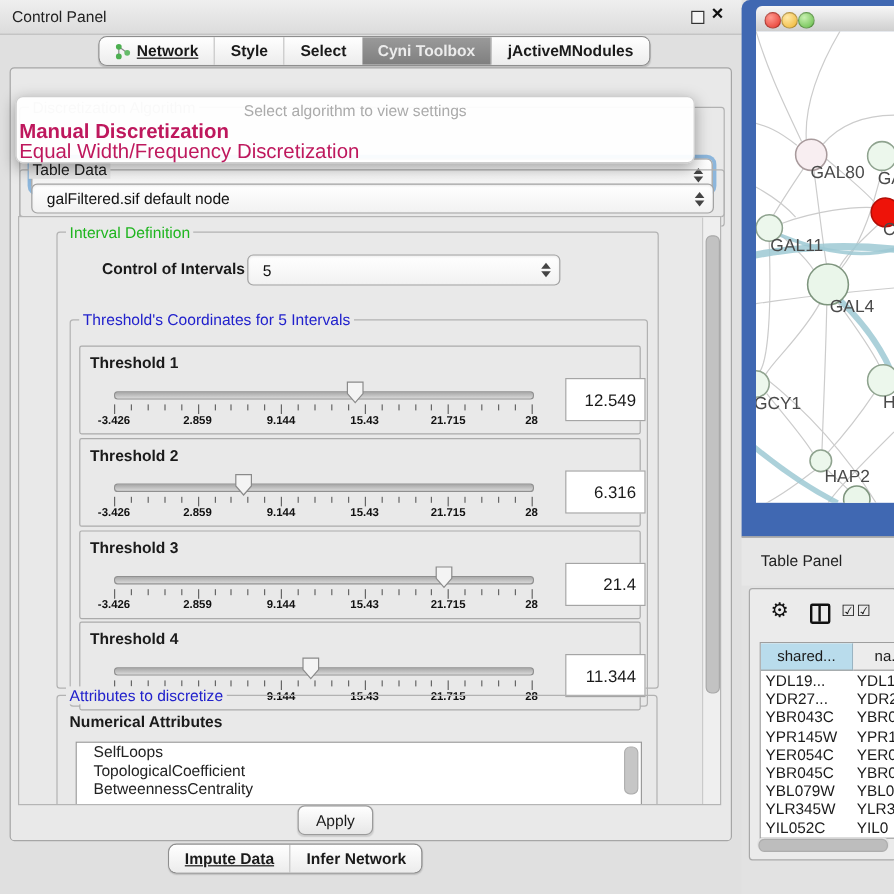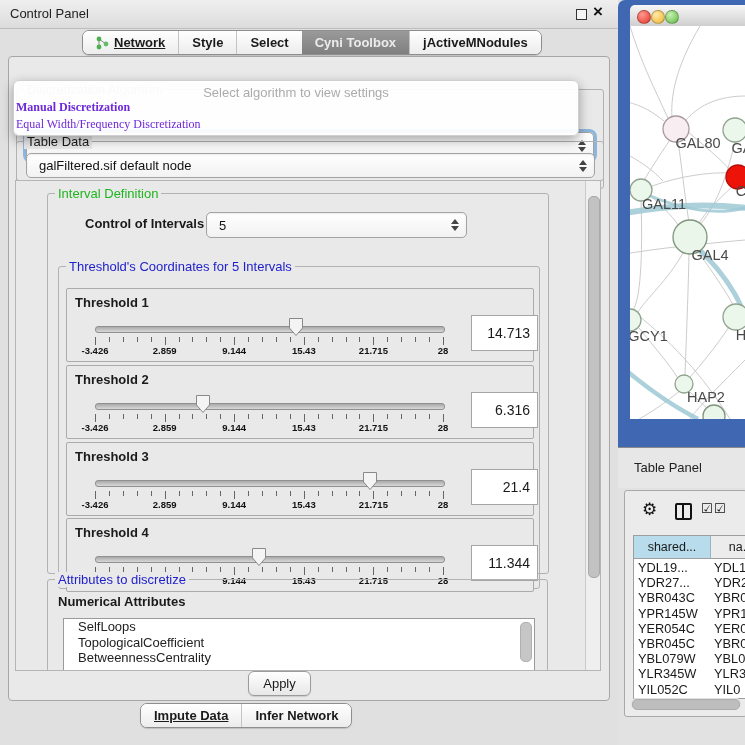--- a/index.html
+++ b/index.html
@@ -34,21 +34,21 @@
   .combo .val{position:absolute;left:12px;top:0;bottom:0;display:flex;align-items:center;font-size:13px;color:#111;}
   .spin{position:absolute;right:7px;top:50%;transform:translateY(-50%);display:flex;flex-direction:column;gap:2px;}
   .spin i{width:0;height:0;border-left:4px solid transparent;border-right:4px solid transparent;display:block;}
   .spin .up{border-bottom:5px solid #444;}
   .spin .dn{border-top:5px solid #444;}
 
   
   #algo-popup{left:13px;top:80px;width:564px;height:54px;background:rgba(255,255,255,.94);
               border:1px solid #cfcfcf;border-radius:6px;box-shadow:0 4px 12px rgba(0,0,0,.35);z-index:30;}
   #algo-popup .prompt{position:absolute;left:0;right:0;top:4px;text-align:center;color:#ababab;font-size:13px;}
-  #algo-popup .item{position:absolute;left:2px;font-size:12px;color:#6d28d9;white-space:nowrap;font-family:Liberation Serif, serif;}
+  #algo-popup .item{position:absolute;left:2px;font-size:17px;color:#be185d;white-space:nowrap;}
 
   
   #viewport{left:14px;top:180px;width:584px;height:489px;border:1px solid #b5b5b5;overflow:hidden;background:#e9e9e9;}
   #vp-scroll{position:absolute;right:0;top:0;width:14px;height:100%;background:#efefef;border-left:1px solid #cacaca;}
   #vp-thumb{position:absolute;left:2px;top:15px;width:10px;height:380px;border-radius:5px;
             background:#c2c2c2;border:1px solid #a9a9a9;}
 
   
   .thr-box{position:absolute;left:7px;width:466px;height:72px;border:1px solid #ababab;border-radius:2px;background:#e9e9e9;}
   .thr-label{position:absolute;left:8px;top:6px;font-weight:bold;font-size:13px;}
@@ -201,21 +201,21 @@
                 <div class="tick" style="left: 376px; top: 48px; height: 8px;"></div>
                 <div class="tick-label" style="left: 28px;">-3.426</div>
                 <div class="tick-label" style="left: 97.6px;">2.859</div>
                 <div class="tick-label" style="left: 167.2px;">9.144</div>
                 <div class="tick-label" style="left: 236.8px;">15.43</div>
                 <div class="tick-label" style="left: 306.4px;">21.715</div>
                 <div class="tick-label" style="left: 376px;">28</div>
                 <svg class="thumb" width="16" height="20" style="left: 220.865px;">
                   <path d="M1.5,1.5 h13 v9.5 l-6.5,7.5 l-6.5,-7.5 z" fill="#f4f4f4" stroke="#8a8a8a" stroke-width="1"></path>
                 </svg>
-                <div class="val-field">14.713</div>
+                <div class="val-field">12.549</div>
               </div>
               <div class="thr-box" style="top: 98px;">
                 <div class="thr-label">Threshold 2</div>
                 <div class="track"></div>
                 <div class="tick" style="left: 28px; top: 48px; height: 8px;"></div>
                 <div class="tick" style="left: 41.92px; top: 48px; height: 5px;"></div>
                 <div class="tick" style="left: 55.84px; top: 48px; height: 5px;"></div>
                 <div class="tick" style="left: 69.76px; top: 48px; height: 5px;"></div>
                 <div class="tick" style="left: 83.68px; top: 48px; height: 5px;"></div>
                 <div class="tick" style="left: 97.6px; top: 48px; height: 8px;"></div>

